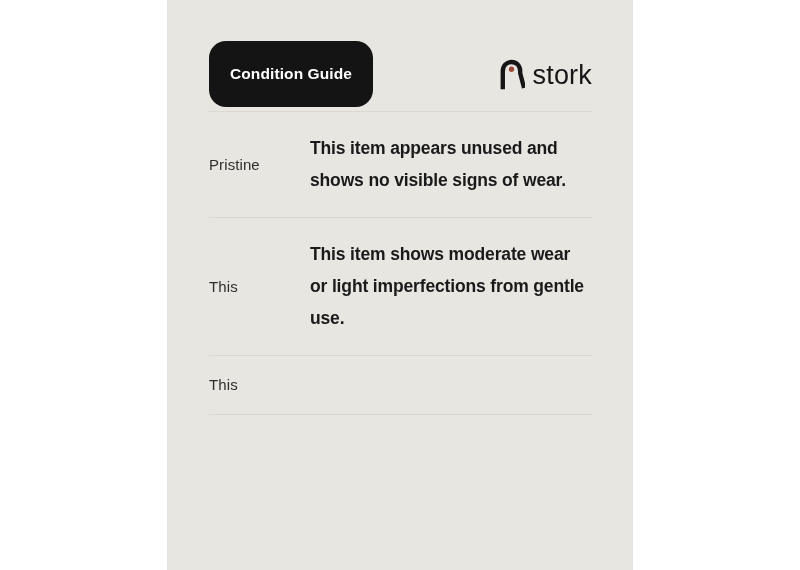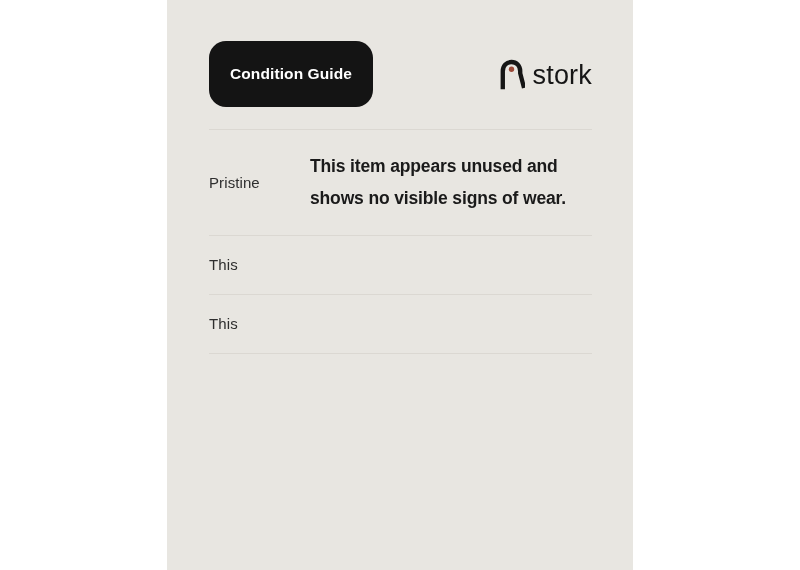--- a/index.html
+++ b/index.html
@@ -60,21 +60,21 @@
   .logo-text {
     font-size: 27px;
     font-weight: 500;
     color: #161616;
     letter-spacing: 0.2px;
     line-height: 1;
     transform: translateY(-1px);
   }
   
   .table {
-    margin-top: 38px;
+    margin-top: 20px;
   }
   .row {
     display: flex;
     align-items: center;
     border-top: 1px solid #DBD8D2;
     padding: 20px 0 21px 0;
   }
   .row:last-of-type {
     border-bottom: 1px solid #DBD8D2;
   }
@@ -118,20 +118,21 @@
     <div class="table">
 
       <div class="row">
         <div class="row-label">Pristine</div>
         <div class="row-desc">This item appears unused and shows no visible signs of wear.</div>
       </div>
 
 
       <div class="row">
         <div class="row-label">This</div>
+        <div class="row-desc">This item shows moderate wear or light imperfections from gentle use.</div>
       </div>
 
       <div class="row">
         <div class="row-label">This</div>
       </div>
 
     </div>
   </div>
 </div>
 

